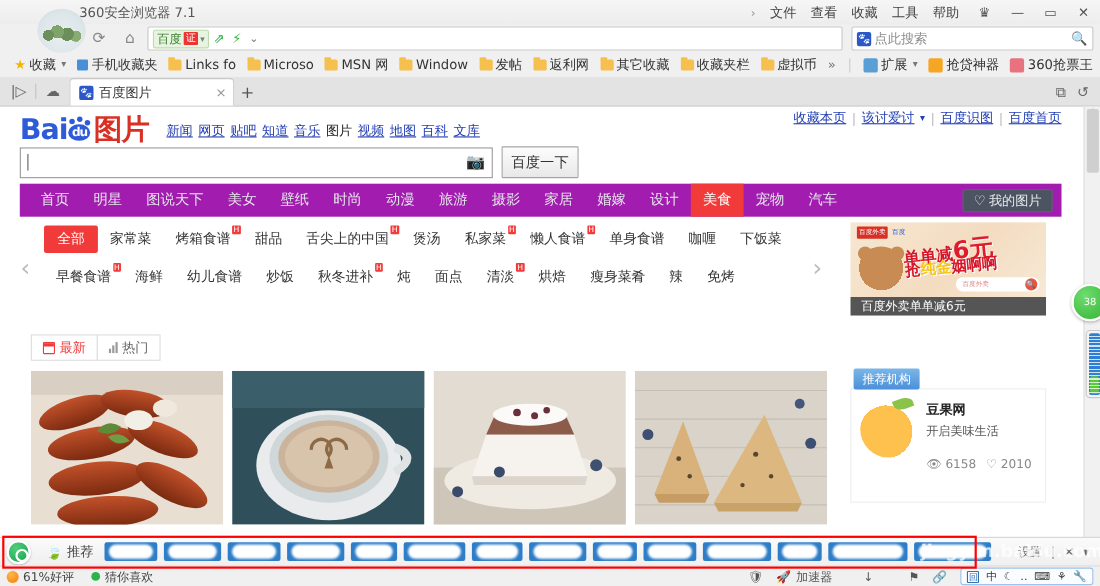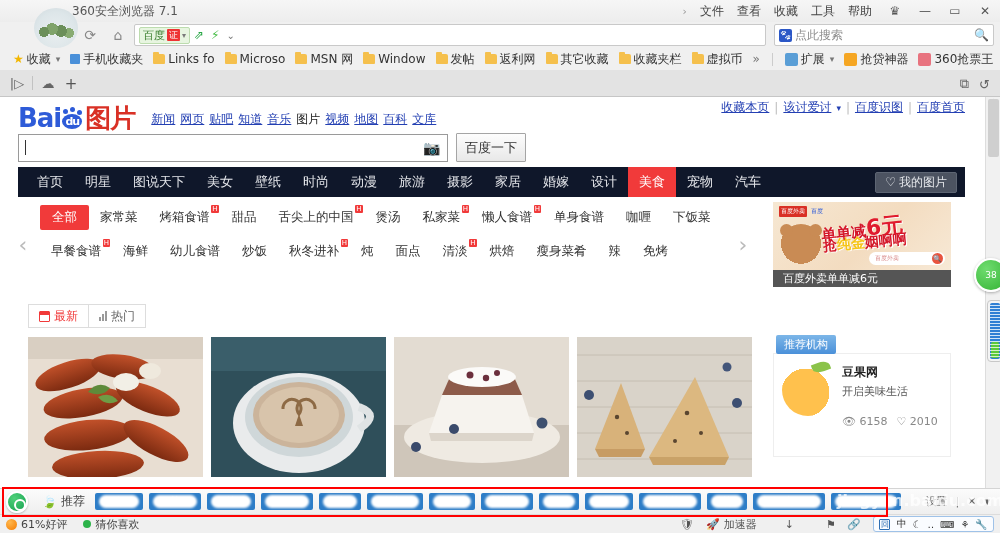--- a/index.html
+++ b/index.html
@@ -159,21 +159,21 @@
   .sbox input { border:none; outline:none; flex:1; font-size:13px; }
   .camera { color:#777; font-size:14px; }
   .sbtn {
     width:70px;height:29px; background:linear-gradient(#fdfdfd,#e8e8e8);
     border:1px solid #a5a5a5; font-size:13px; color:#333;
     display:flex;align-items:center;justify-content:center; border-radius:1px;
   }
 
   .channelnav {
     position:absolute; left:18px; top:70px; width:947px; height:30px;
-    background:#0f172a; display:flex; align-items:center; padding:0 8px;
+    background:#a21caf; display:flex; align-items:center; padding:0 8px;
   }
   .ch {
     color:#e4e6ea; font-size:13px; padding:0 11px; height:30px; line-height:30px; cursor:pointer;
   }
   .ch.active { background:#f13a3a; color:#fff; }
   .mypic {
     margin-left:auto; background:#4c5361; border:1px solid #5d6573; color:#e6e8ec;
     font-size:12px; height:21px; display:flex; align-items:center; gap:3px; padding:0 9px; border-radius:2px;
   }
 
@@ -464,20 +464,25 @@
         
       </div>
 
     </div>
   </div>
 
   <div class="tabstrip">
     <div class="tbtn">|▷</div>
     <div class="tdiv"></div>
     <div class="tbtn">☁</div>
+    <div class="tab">
+      <span class="favi"></span>
+      <span>百度图片</span>
+      <span class="cls">×</span>
+    </div>
     <div class="newtab">+</div>
     <div class="tabstrip-right">
       <span>⧉</span>
       <span>↺</span>
     </div>
   </div>
 
   <div class="page">
     <div class="page-inner">
 

